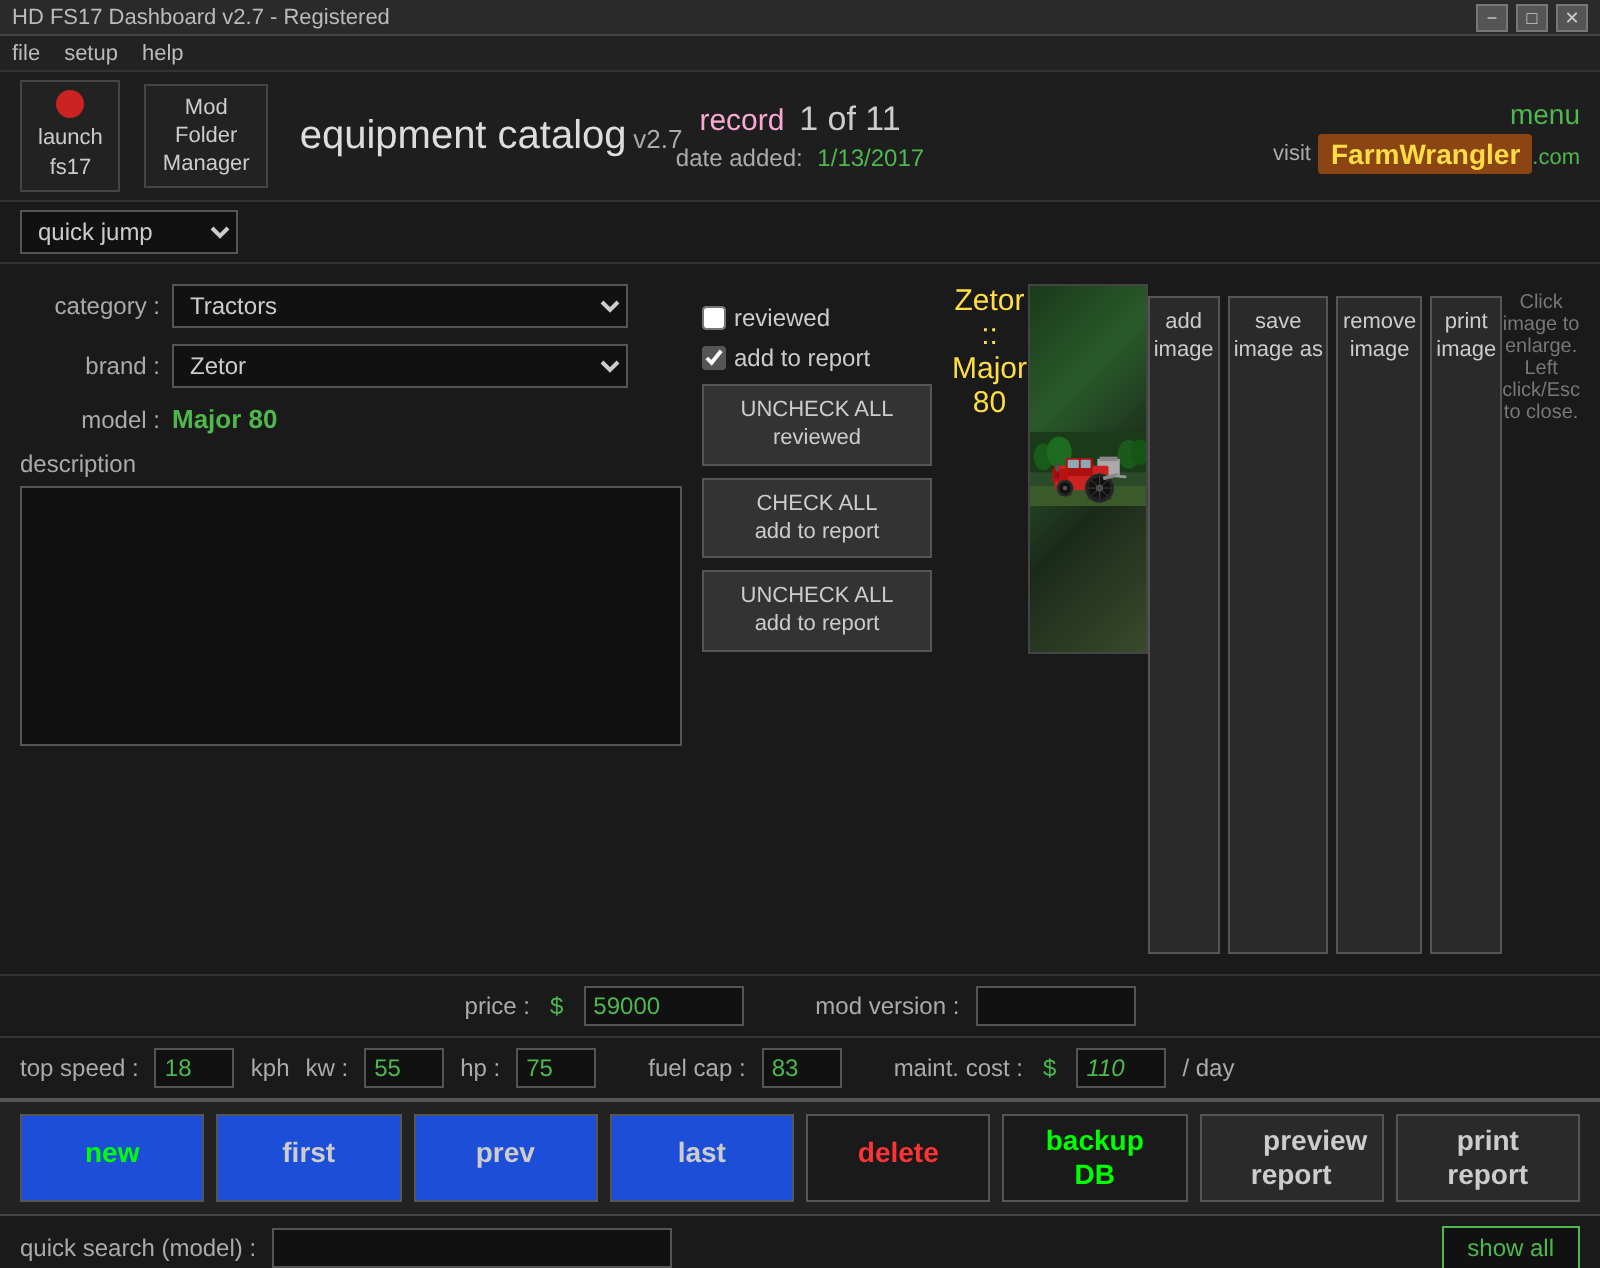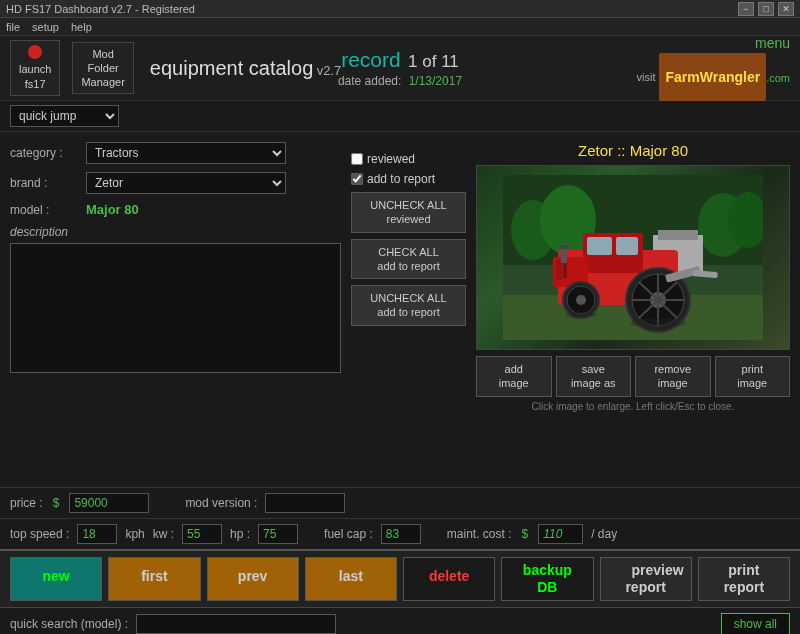--- a/index.html
+++ b/index.html
@@ -105,21 +105,21 @@
       display: flex;
       align-items: center;
       gap: 4px;
     }
     .visit-text { font-size: 11px; color: #aaa; }
     .fw-logo {
       background: #8B4513;
       color: #ffdd44;
       font-size: 14px;
       font-weight: bold;
-      padding: 16px 6px;
+      padding: 2px 6px;
       border-radius: 2px;
     }
     .com-text { color: #4db84d; font-size: 11px; }
 
     
     .quick-jump-bar {
       background: #1a1a1a;
       padding: 4px 10px;
       border-bottom: 1px solid #333;
     }
@@ -145,31 +145,32 @@
     .form-area {
       flex: 1;
     }
     .form-row {
       display: flex;
       align-items: center;
       margin-bottom: 8px;
     }
     .form-label {
       color: #aaa;
+      text-align: right;
       min-width: 70px;
       margin-right: 6px;
       font-size: 12px;
     }
     .form-select {
       background: #111;
       border: 1px solid #555;
       color: #ccc;
       padding: 2px 4px;
       font-size: 12px;
-      width: 200px;
+      width: 228px;
       cursor: pointer;
     }
     .model-val {
       color: #4db84d;
       font-size: 13px;
       font-weight: bold;
     }
     .desc-label {
       color: #aaa;
       font-size: 12px;
@@ -217,21 +218,21 @@
       font-size: 11px;
       text-align: center;
       cursor: pointer;
       line-height: 1.3;
     }
 
     
     .image-area {
       width: 314px;
       display: flex;
-      flex-direction: column;
+      flex-direction: row;
     }
     .item-title {
       color: #ffdd44;
       font-size: 15px;
       text-align: center;
       margin-bottom: 6px;
     }
     .img-placeholder {
       width: 100%;
       height: 185px;
@@ -268,20 +269,21 @@
 
     
     .stats-row {
       display: flex;
       align-items: center;
       padding: 5px 10px;
       background: #1a1a1a;
       border-top: 1px solid #333;
       gap: 8px;
       font-size: 12px;
+      justify-content: center;
     }
     .stat-label { color: #aaa; }
     .stat-input {
       background: #111;
       border: 1px solid #555;
       color: #4db84d;
       padding: 2px 4px;
       font-size: 12px;
       width: 80px;
     }
@@ -325,22 +327,22 @@
     }
     .nav-btn {
       flex: 1;
       padding: 10px 4px;
       border: 1px solid #555;
       font-size: 14px;
       font-weight: bold;
       text-align: center;
       cursor: pointer;
     }
-    .btn-new { background: #0f766e; color: #00ff00; border-color: #555; }
-    .btn-nav { background: #a16207; color: #ccc; border-color: #555; }
+    .btn-new { background: #1d4ed8; color: #00ff00; border-color: #555; }
+    .btn-nav { background: #1d4ed8; color: #ccc; border-color: #555; }
     .btn-delete { background: #1a1a1a; color: #ff3333; border-color: #555; }
     .btn-backup { background: #1a1a1a; color: #00ff00; border-color: #555; }
     .btn-report { background: #2a2a2a; color: #ccc; border-color: #555; }
 
     
     .search-bar {
       background: #1a1a1a;
       border-top: 1px solid #444;
       padding: 5px 10px;
       display: flex;
@@ -397,21 +399,21 @@
 Manager</span>
     </div>
   </div>
   <div style="margin-left:16px;">
     <span style="font-size:20px;color:#ddd;">equipment catalog</span>
     <span style="font-size:13px;color:#aaa;"> v2.7</span>
   </div>
 
   <div class="record-info">
     <div>
-      <span style="font-size:21px;color:#14b8a6;">record</span>
+      <span style="font-size:15px;color:#f9a8d4;">record</span>
       <span style="font-size:17px;color:#ccc;margin-left:4px;">1 of 11</span>
     </div>
     <div style="margin-top:2px;">
       <span style="font-size:12px;color:#aaa;">date added:</span>
       <span style="font-size:12px;color:#4db84d;margin-left:4px;">1/13/2017</span>
     </div>
   </div>
 
   <div class="header-right">
     <span class="menu-top-btn">menu</span>
@@ -444,21 +446,21 @@
       <span class="form-label">brand :</span>
       <select class="form-select">
         <option>Zetor</option>
       </select>
     </div>
     <div class="form-row">
       <span class="form-label">model :</span>
       <span class="model-val">Major 80</span>
     </div>
     <div>
-      <div style="margin-bottom:4px;font-style:italic;">
+      <div style="margin-bottom:4px;">
         <span class="desc-label">description</span>
       </div>
       <div class="desc-wrapper">
         <textarea class="desc-textarea" style=""></textarea>
       </div>
     </div>
   </div>
 
   <div class="center-controls">
     <div class="checkbox-row">

